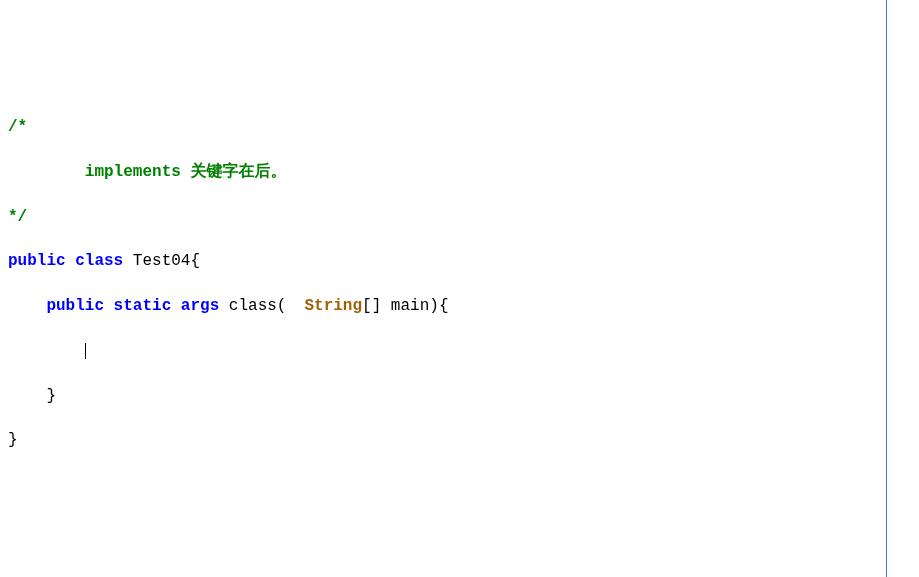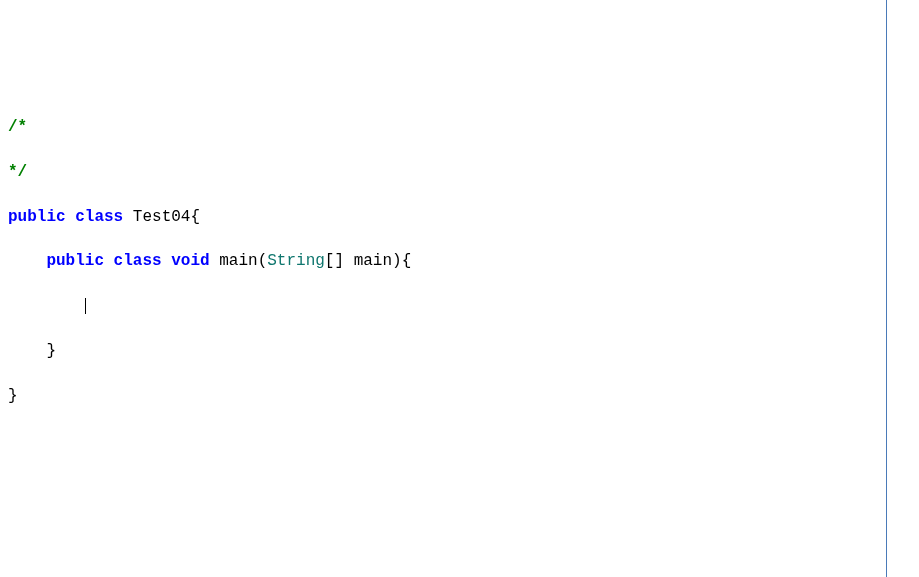--- a/index.html
+++ b/index.html
@@ -16,21 +16,21 @@
       white-space: pre;
       position: relative;
       filter: blur(0.3px);
     }
     .line {
       display: block;
     }
     .comment { color: #008000; font-weight: bold; }
     .keyword { color: #0000ff; font-weight: bold; text-align: right; }
     .classname { color: #000000; text-align: center; }
-    .type-string { color: #0f766e; font-weight: normal; }
+    .type-string { color: #a16207; font-weight: bold; margin-left: 18px; }
     .brace { color: #000000; }
     .cursor {
       display: inline-block;
       width: 0;
       border-left: 1px solid #000;
       height: 16px;
       vertical-align: middle;
     }
     .right-border {
       position: fixed;
@@ -41,23 +41,24 @@
       background: #4a7ab8;
     }
   </style>
 </head>
 <body>
 
 
 
 <div>
 <span class="line comment">/*</span>
+<span class="line"><span class="comment">        </span><span class="comment">implements 关键字在后。</span></span>
 <span class="line comment">*/</span>
 <span class="line"><span class="keyword">public class </span><span class="classname">Test04{</span></span>
-<span class="line"><span>    </span><span class="keyword">public class void </span><span class="classname">main(</span><span class="type-string">String</span><span class="classname">[] main){</span></span>
+<span class="line"><span>    </span><span class="keyword">public static args </span><span class="classname">class(</span><span class="type-string">String</span><span class="classname">[] main){</span></span>
 <span class="line"><span>        </span><span class="cursor"></span></span>
 <span class="line"><span>    </span><span class="brace">}</span></span>
 <span class="line brace">}</span>
 <span class="line"></span>
 
 
 
 <span class="line"></span>
 
 

